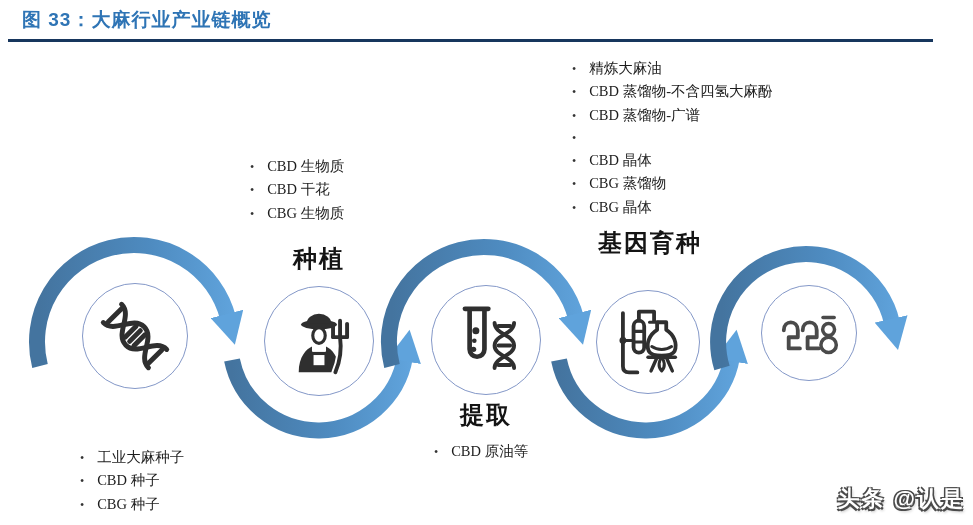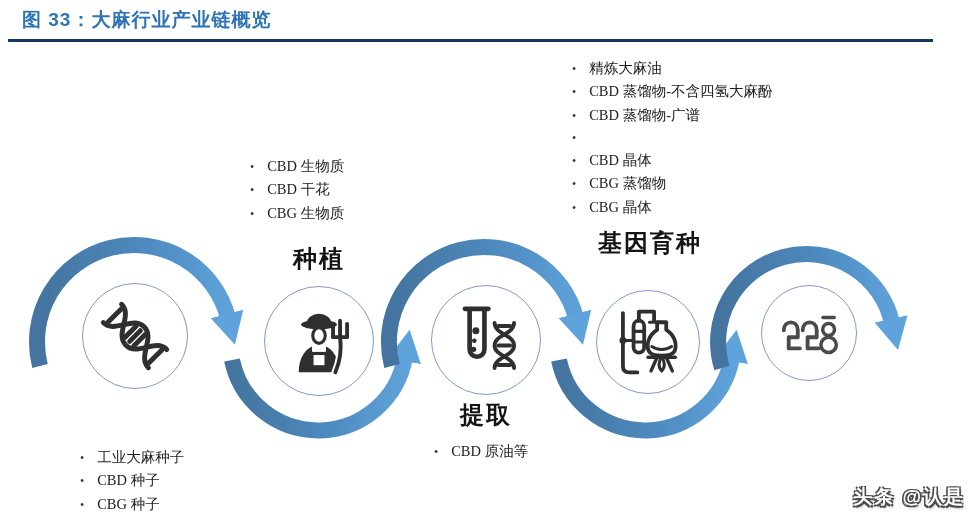--- a/index.html
+++ b/index.html
@@ -39,21 +39,21 @@
     font-size:14.5px;color:#1c1c1c;
   }
   ul.bullets li{display:flex;align-items:baseline;line-height:22.3px;white-space:nowrap;}
   ul.bullets .bullet{font-size:12px;margin-right:13px;color:#333;}
   .list-genetics{left:80px;top:446px;}
   .list-planting{left:250px;top:155px;}
   .list-extraction{left:434px;top:440px;}
   .list-processing{left:572px;top:57px;}
   .watermark{
     position:absolute;right:8px;top:484px;z-index:4;
-    font-size:19px;font-weight:bold;letter-spacing:2px;color:#ffffff;
+    font-size:22px;font-weight:bold;letter-spacing:2px;color:#ffffff;
     text-shadow:-1.5px -1.5px 0 #4a4a4a,1.5px -1.5px 0 #4a4a4a,
                 -1.5px 1.5px 0 #4a4a4a,1.5px 1.5px 0 #4a4a4a,2px 3px 3px rgba(0,0,0,.25);
   }
   .icon{display:block;}
 </style>
 </head>
 <body>
 
 <div class="page">
 

